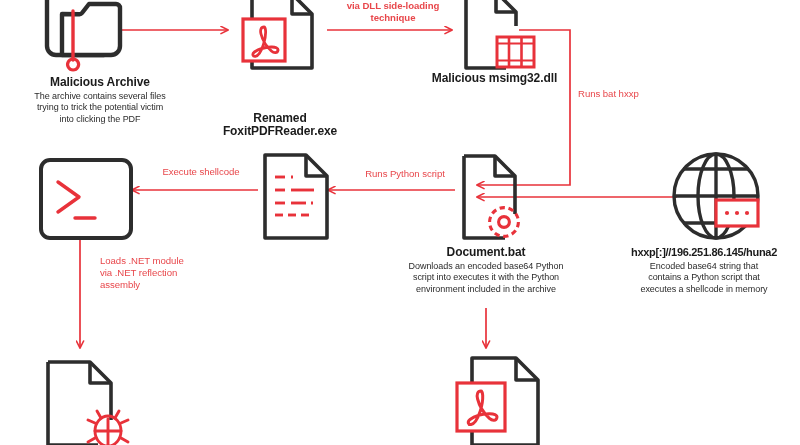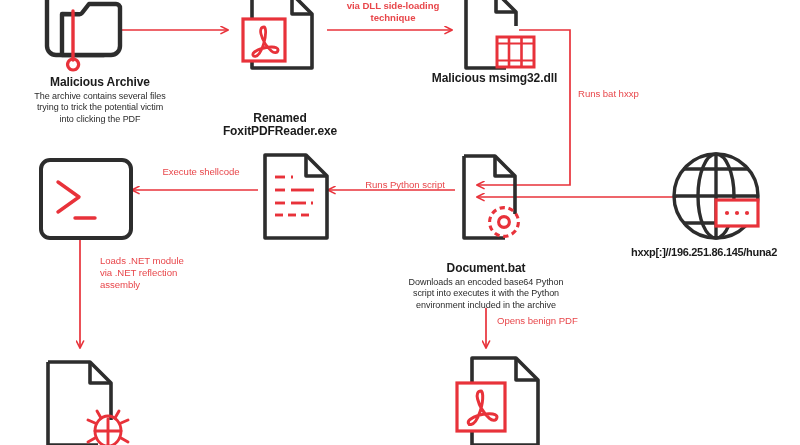--- a/index.html
+++ b/index.html
@@ -175,39 +175,41 @@
 
   <div class="cap" style="left:205px;top:76px;width:150px;margin-top:36px;">
     <div class="title" style="white-space:pre-line;">Renamed
 FoxitPDFReader.exe</div>
   </div>
 
   <div class="cap" style="left:407px;top:72px;width:175px;">
     <div class="title">Malicious msimg32.dll</div>
   </div>
 
-  <div class="cap" style="left:386px;top:262px;width:200px;">
+  <div class="cap" style="left:386px;top:246px;width:200px;">
     <div class="title">Document.bat</div>
     <div class="desc" style="white-space:pre-line;">Downloads an encoded base64 Python
 script into executes it with the Python
 environment included in the archive</div>
   </div>
 
   <div class="cap" style="left:608px;top:246px;width:192px;">
     <div class="title" style="font-size:11px;letter-spacing:-0.3px;">hxxp[:]//196.251.86.145/huna2</div>
+    <div class="desc" style="white-space:pre-line;">Encoded base64 string that
+contains a Python script that
+executes a shellcode in memory</div>
   </div>
 
   <div class="edgelabel" style="left:333px;top:0px;width:120px;font-weight:bold;">via DLL side-loading
 technique</div>
 
   <div class="edgelabel left" style="left:578px;top:88px;width:110px;">Runs bat hxxp</div>
 
-  <div class="edgelabel" style="left:340px;top:179px;width:130px;">Runs Python script</div>
+  <div class="edgelabel" style="left:340px;top:168px;width:130px;">Runs Python script</div>
 
   <div class="edgelabel" style="left:141px;top:166px;width:120px;">Execute shellcode</div>
 
   <div class="edgelabel left" style="left:100px;top:255px;width:130px;">Loads .NET module
 via .NET reflection
 assembly</div>
 
-  <div class="edgelabel left" style="left:497px;top:315px;width:120px;">Opens benign PDF</div>
 
 </div>
 
 </body></html>

